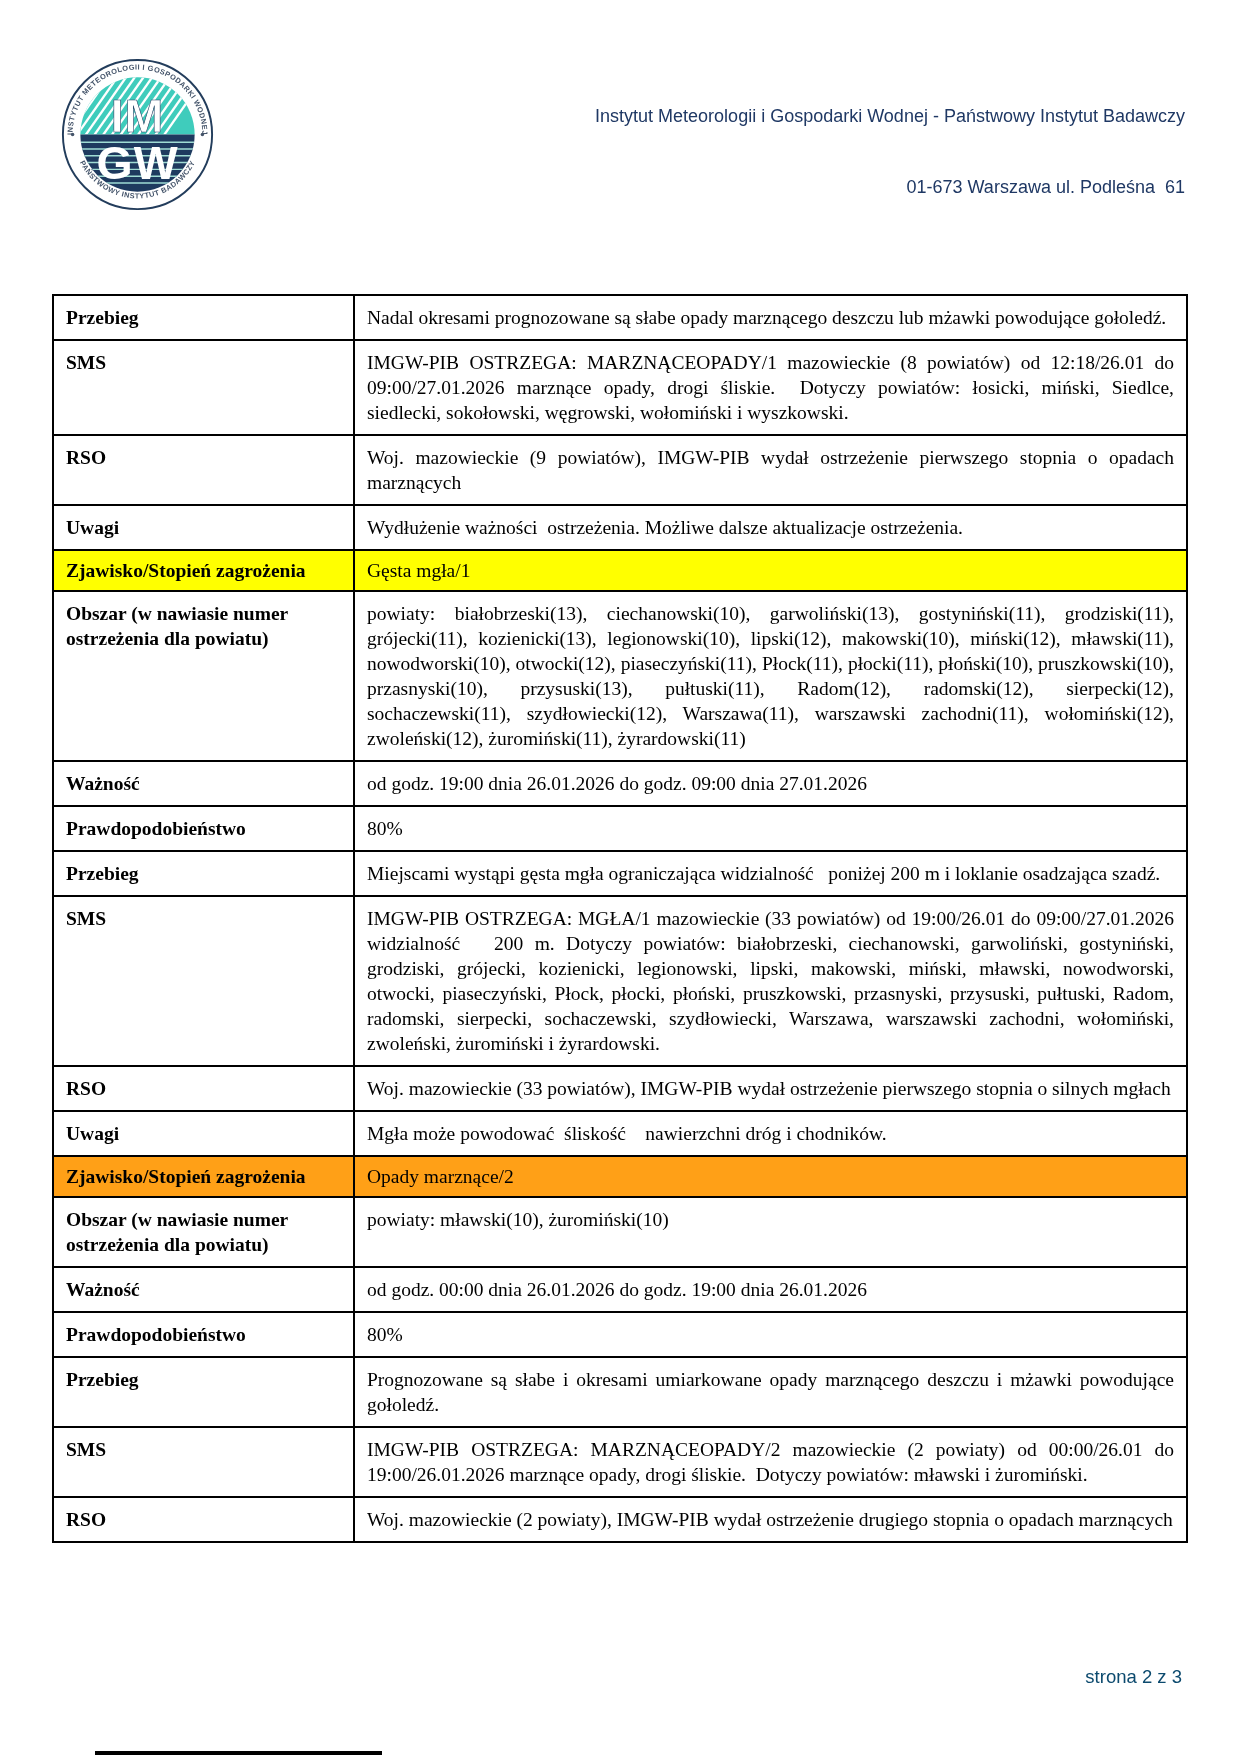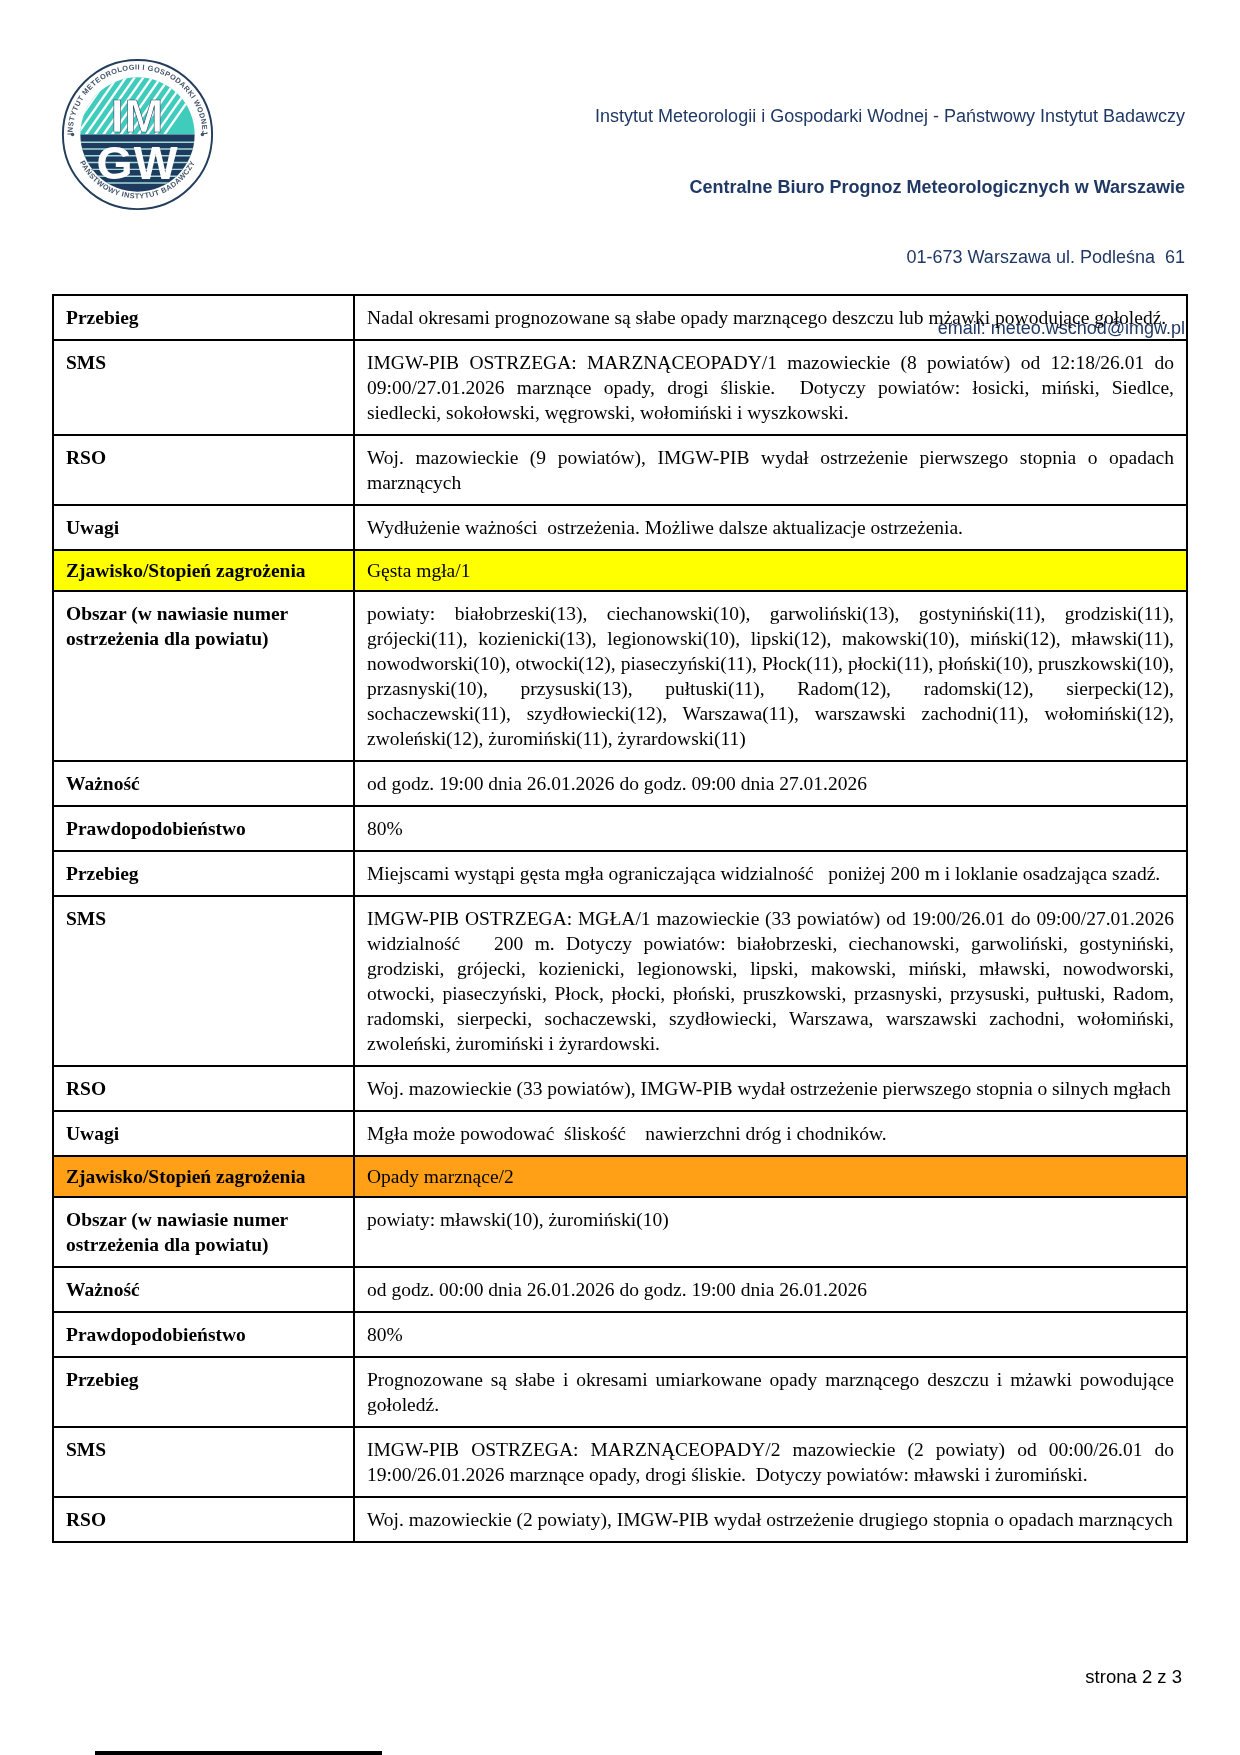--- a/index.html
+++ b/index.html
@@ -41,21 +41,21 @@
   }
   td.lab { font-weight:bold;margin-left:16px; }
   td.val { text-align:justify; white-space:pre-wrap; }
   tr.hl-yellow td { background:#FFFF00; padding-top:7px; padding-bottom:7px; }
   tr.hl-orange td { background:#FFA017; padding-top:7px; padding-bottom:7px; }
 
   
   .footer {
     position:absolute; top:1666px; right:58px;
     font-family:"Liberation Sans","DejaVu Sans",sans-serif;
-    font-size:18.5px; color:#000000;
+    font-size:18.5px; color:#0c4a6e;
   }
   .next-page-edge {
     position:absolute; left:95px; bottom:0;
     width:287px; height:4px; background:#000;
   }
 
   
   .ring-text { font-family:"Liberation Sans","DejaVu Sans",sans-serif; font-size:7.6px; letter-spacing:.45px; fill:#44546A; font-weight:bold; }
   .monogram { font-family:"Liberation Sans","DejaVu Sans",sans-serif; font-weight:bold; font-size:48px; fill:#ffffff; letter-spacing:1px; }
 </style>
@@ -110,23 +110,21 @@
     </text>
     <text class="ring-text">
       <textPath href="#arc-bottom" startOffset="50%" text-anchor="middle">PAŃSTWOWY INSTYTUT BADAWCZY</textPath>
     </text>
     <circle cx="13" cy="80" r="1.8" fill="#44546A"></circle>
     <circle cx="147" cy="80" r="1.8" fill="#44546A"></circle>
   </svg>
 
   <div class="letterhead">
     <div>Instytut Meteorologii i Gospodarki Wodnej - Państwowy Instytut Badawczy</div>
-    <div class="bold">Centralne Biuro Prognoz Meteorologicznych w Warszawie</div>
     <div>01-673 Warszawa ul. Podleśna  61</div>
-    <div>email: meteo.wschod@imgw.pl</div>
   </div>
 
   <table class="warnings">
     <colgroup>
         <col class="c1">
         <col class="c2">
       </colgroup>
     <tbody>
       <tr>
         <td class="lab">Przebieg</td>

